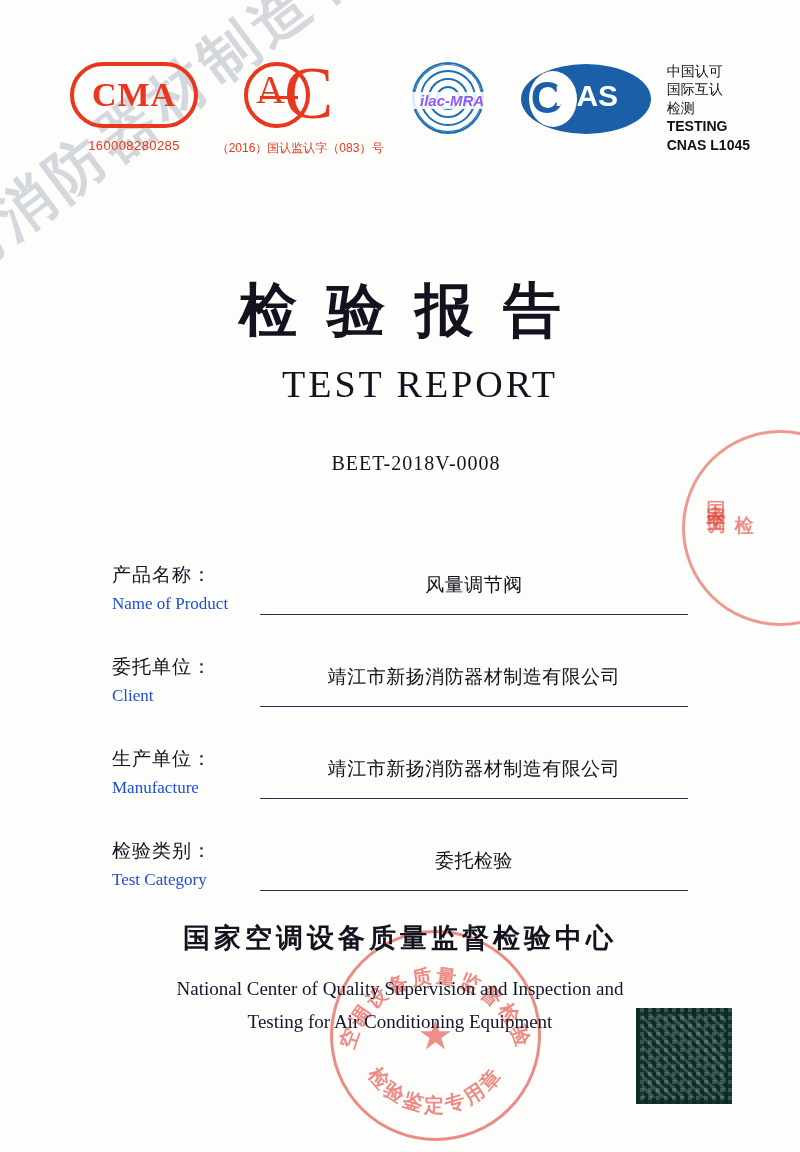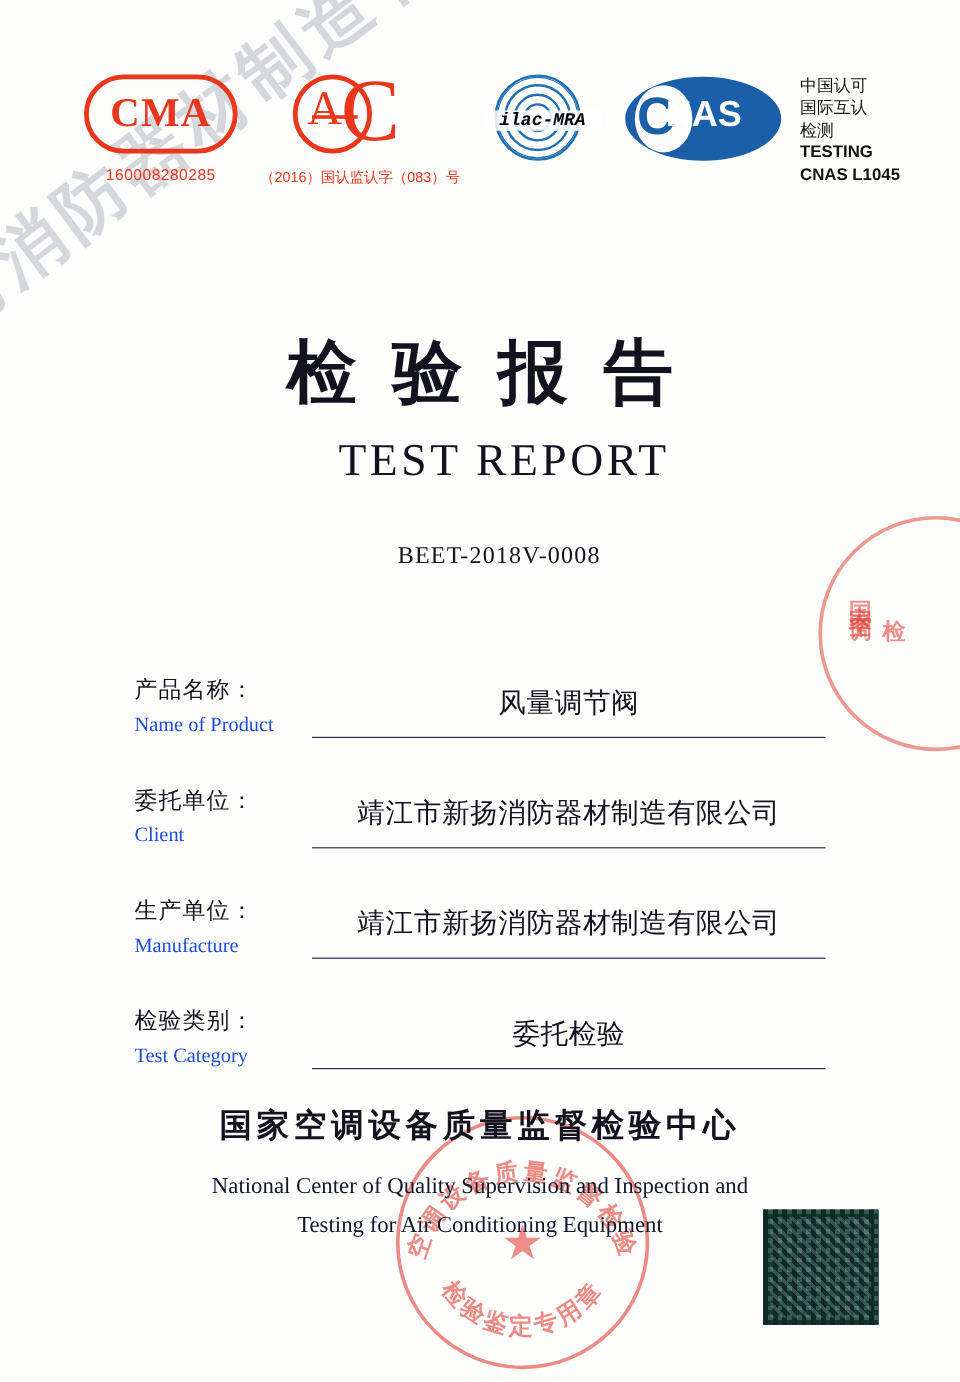--- a/index.html
+++ b/index.html
@@ -143,25 +143,25 @@
     left: 50%;
     top: 50%;
     transform: translate(-50%, -50%);
   }
   .ilac-label {
     position: absolute;
     left: 0;
     top: 30px;
     width: 100px;
     text-align: center;
-    font-family: Liberation Mono, monospace;
+    font-family: Liberation Sans, sans-serif;
     font-weight: bold;
     font-style: italic;
     font-size: 15px;
-    color: #000000;
+    color: #8b5cf6;
     background: rgba(255,255,255,0.85);
   }
 
   
   .cnas-wrap {
     width: 142px;
     height: 78px;
     position: relative;
   }
   .cnas-oval {
@@ -291,21 +291,21 @@
     position: absolute;
     left: 148px;
     right: 0;
     top: 0;
     height: 58px;
     border-bottom: 1.5px solid #25314d;
     display: flex;
     align-items: center;
     justify-content: center;
     font-family: "Liberation Sans", sans-serif;
-    font-size: 23px;
+    font-size: 19px;
     color: #13131f;
     letter-spacing: 0.5px;
   }
 
   
   .footer {
     position: absolute;
     left: 0;
     top: 920px;
     width: 800px;

